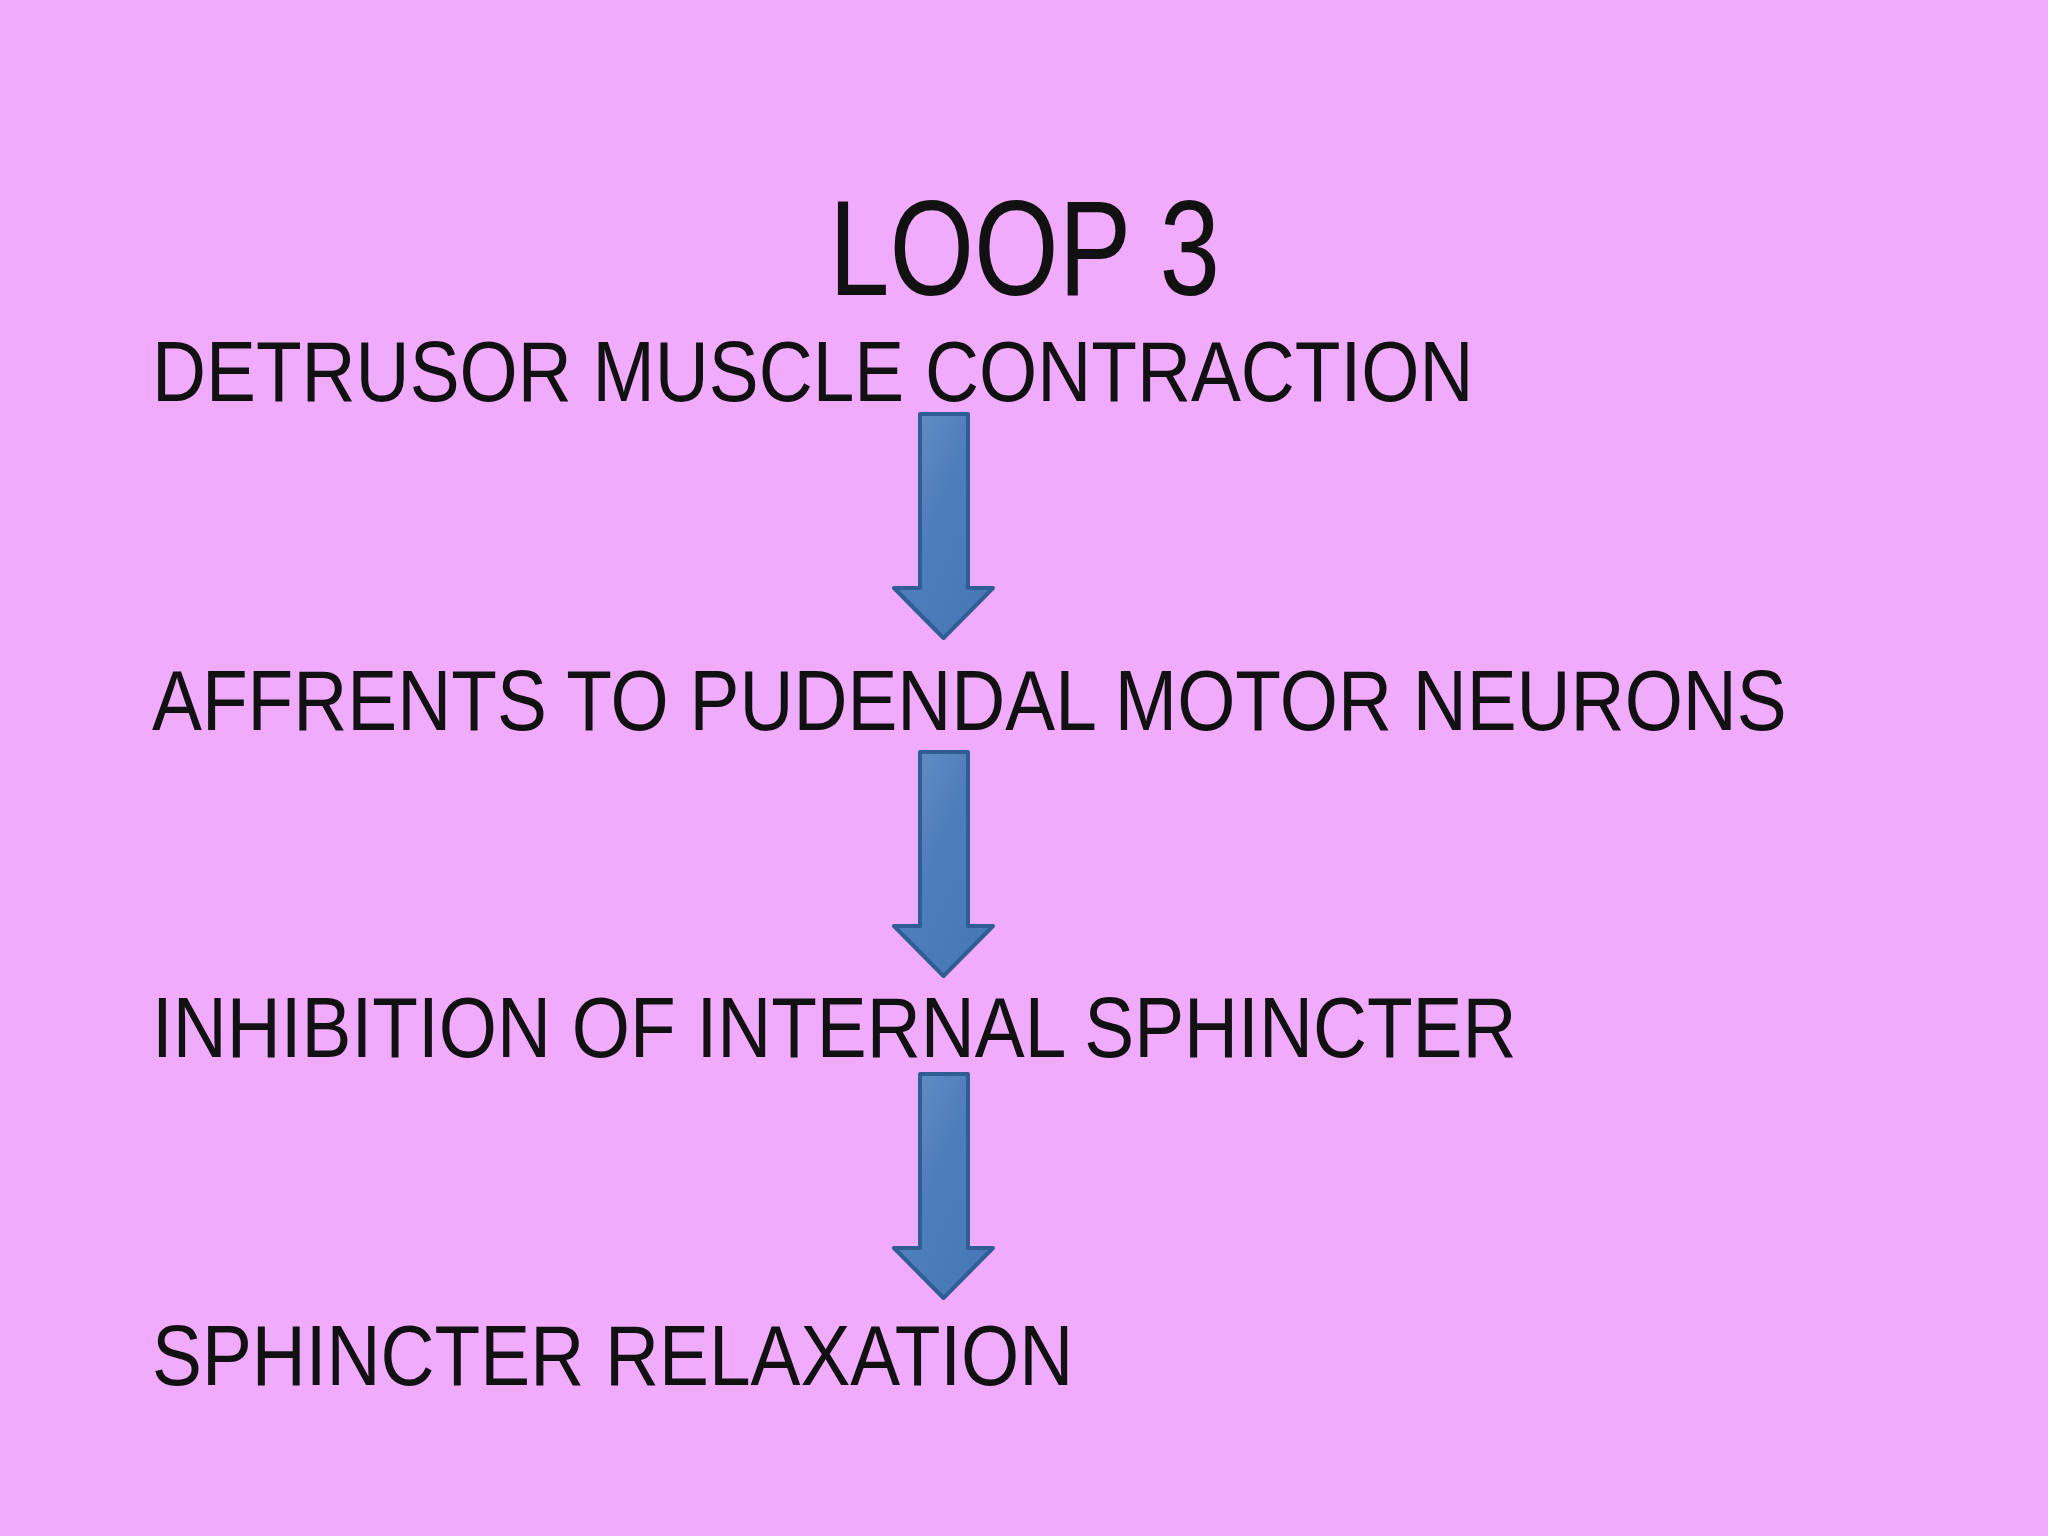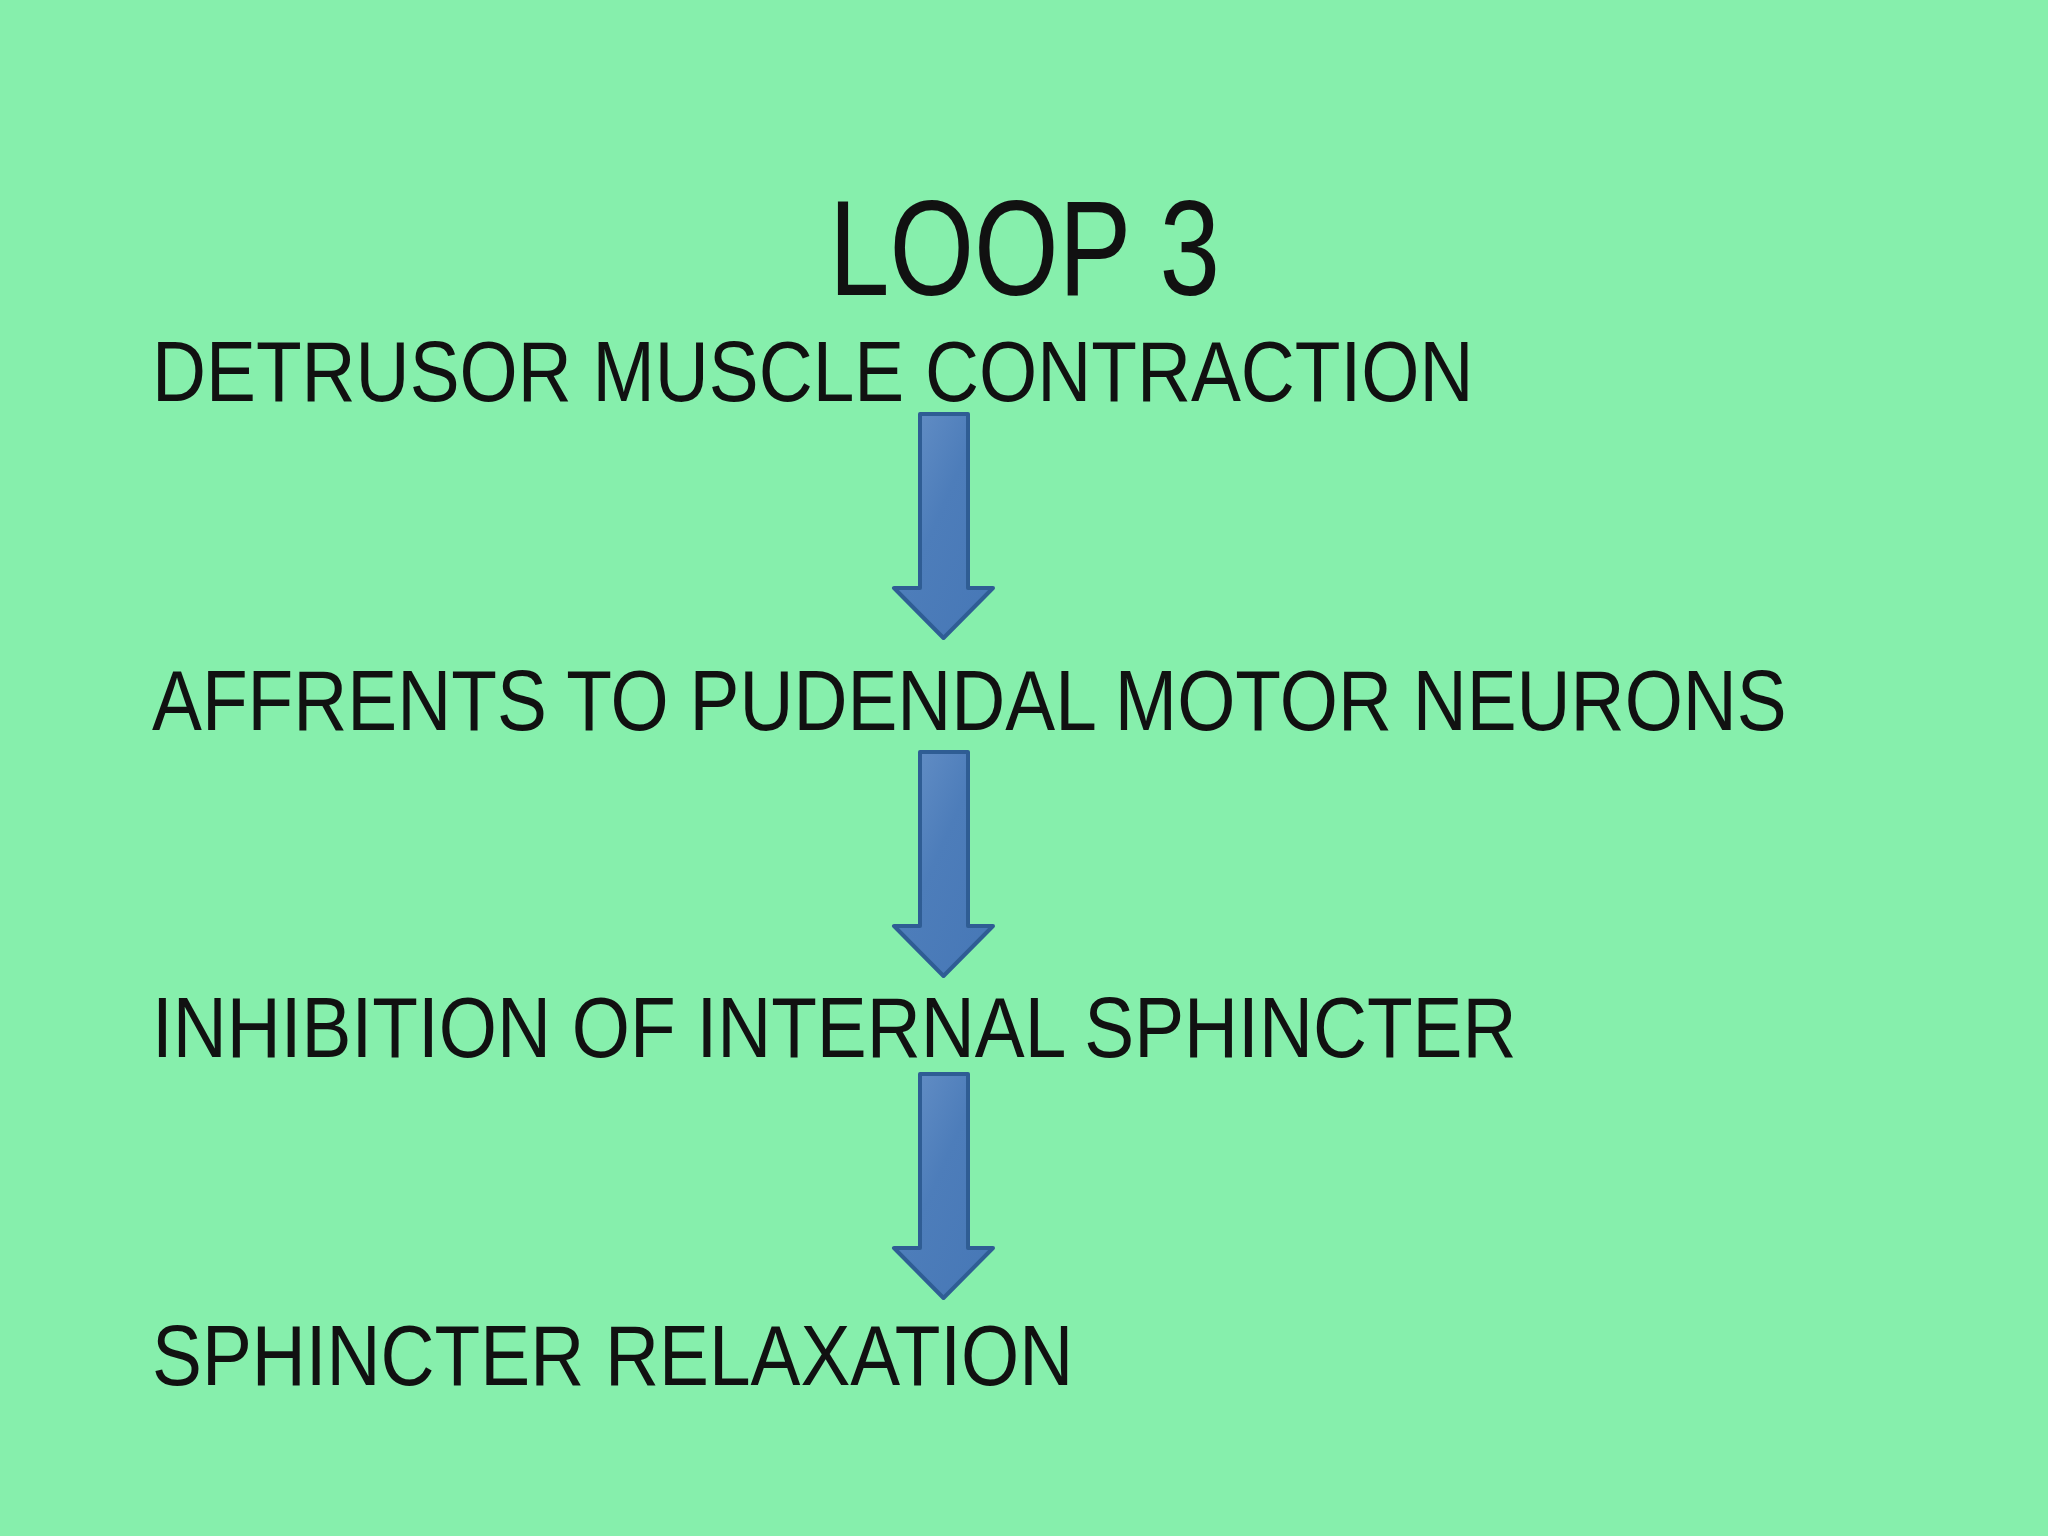--- a/index.html
+++ b/index.html
@@ -1,20 +1,20 @@
 <!DOCTYPE html>
 <html><head>
 <meta charset="utf-8">
 <style>
   html, body { margin: 0; padding: 0; background: #888; }
   .slide {
     position: relative;
     width: 2048px;
     height: 1536px;
-    background: #86efac;
+    background: #f0abfc;
     overflow: hidden;
     font-family: "Liberation Sans", "DejaVu Sans", sans-serif;
     color: #111111;
   }
   .title {
     position: absolute;
     top: 180px;
     left: 0;
     width: 100%;
     text-align: center;

